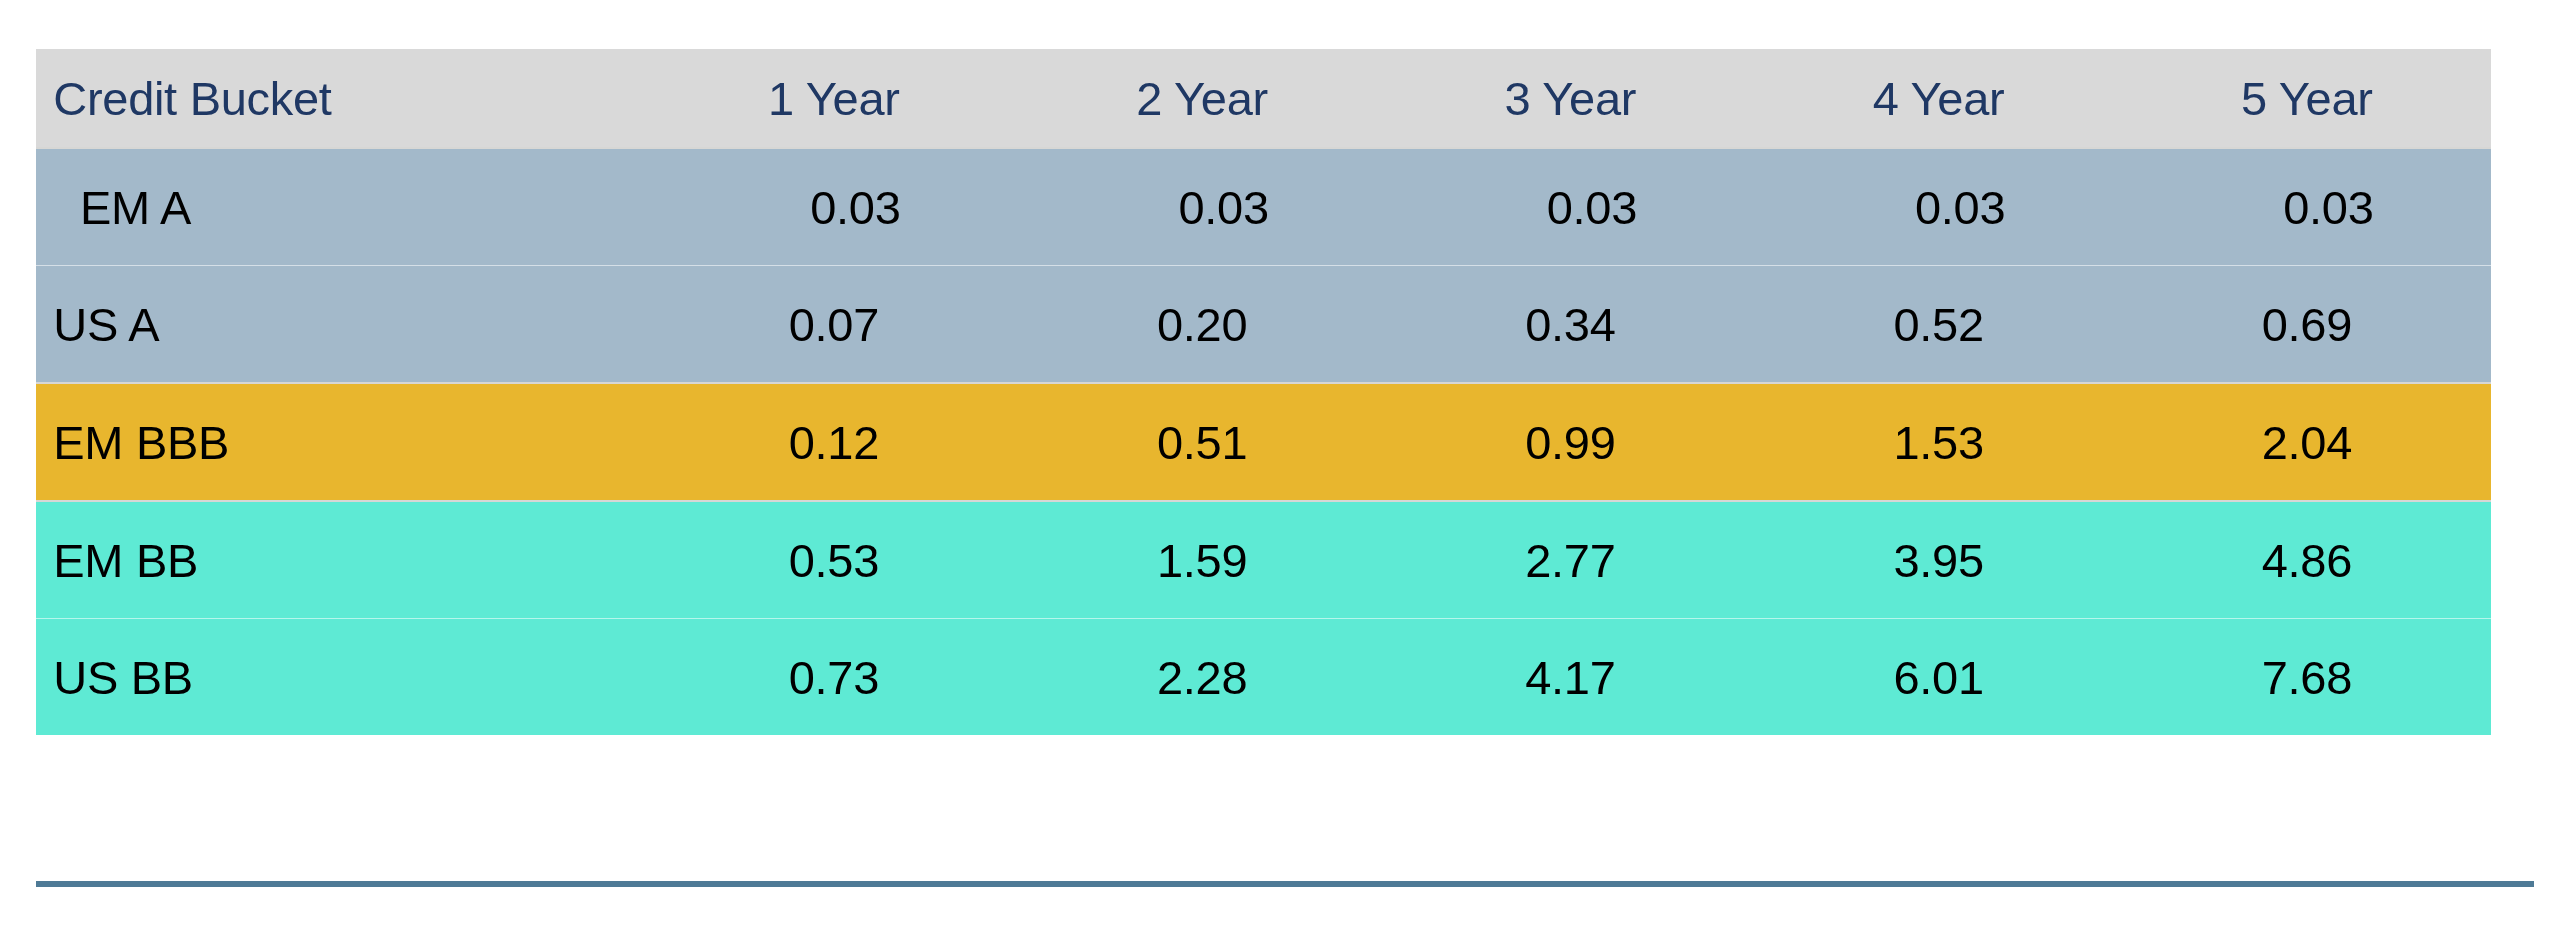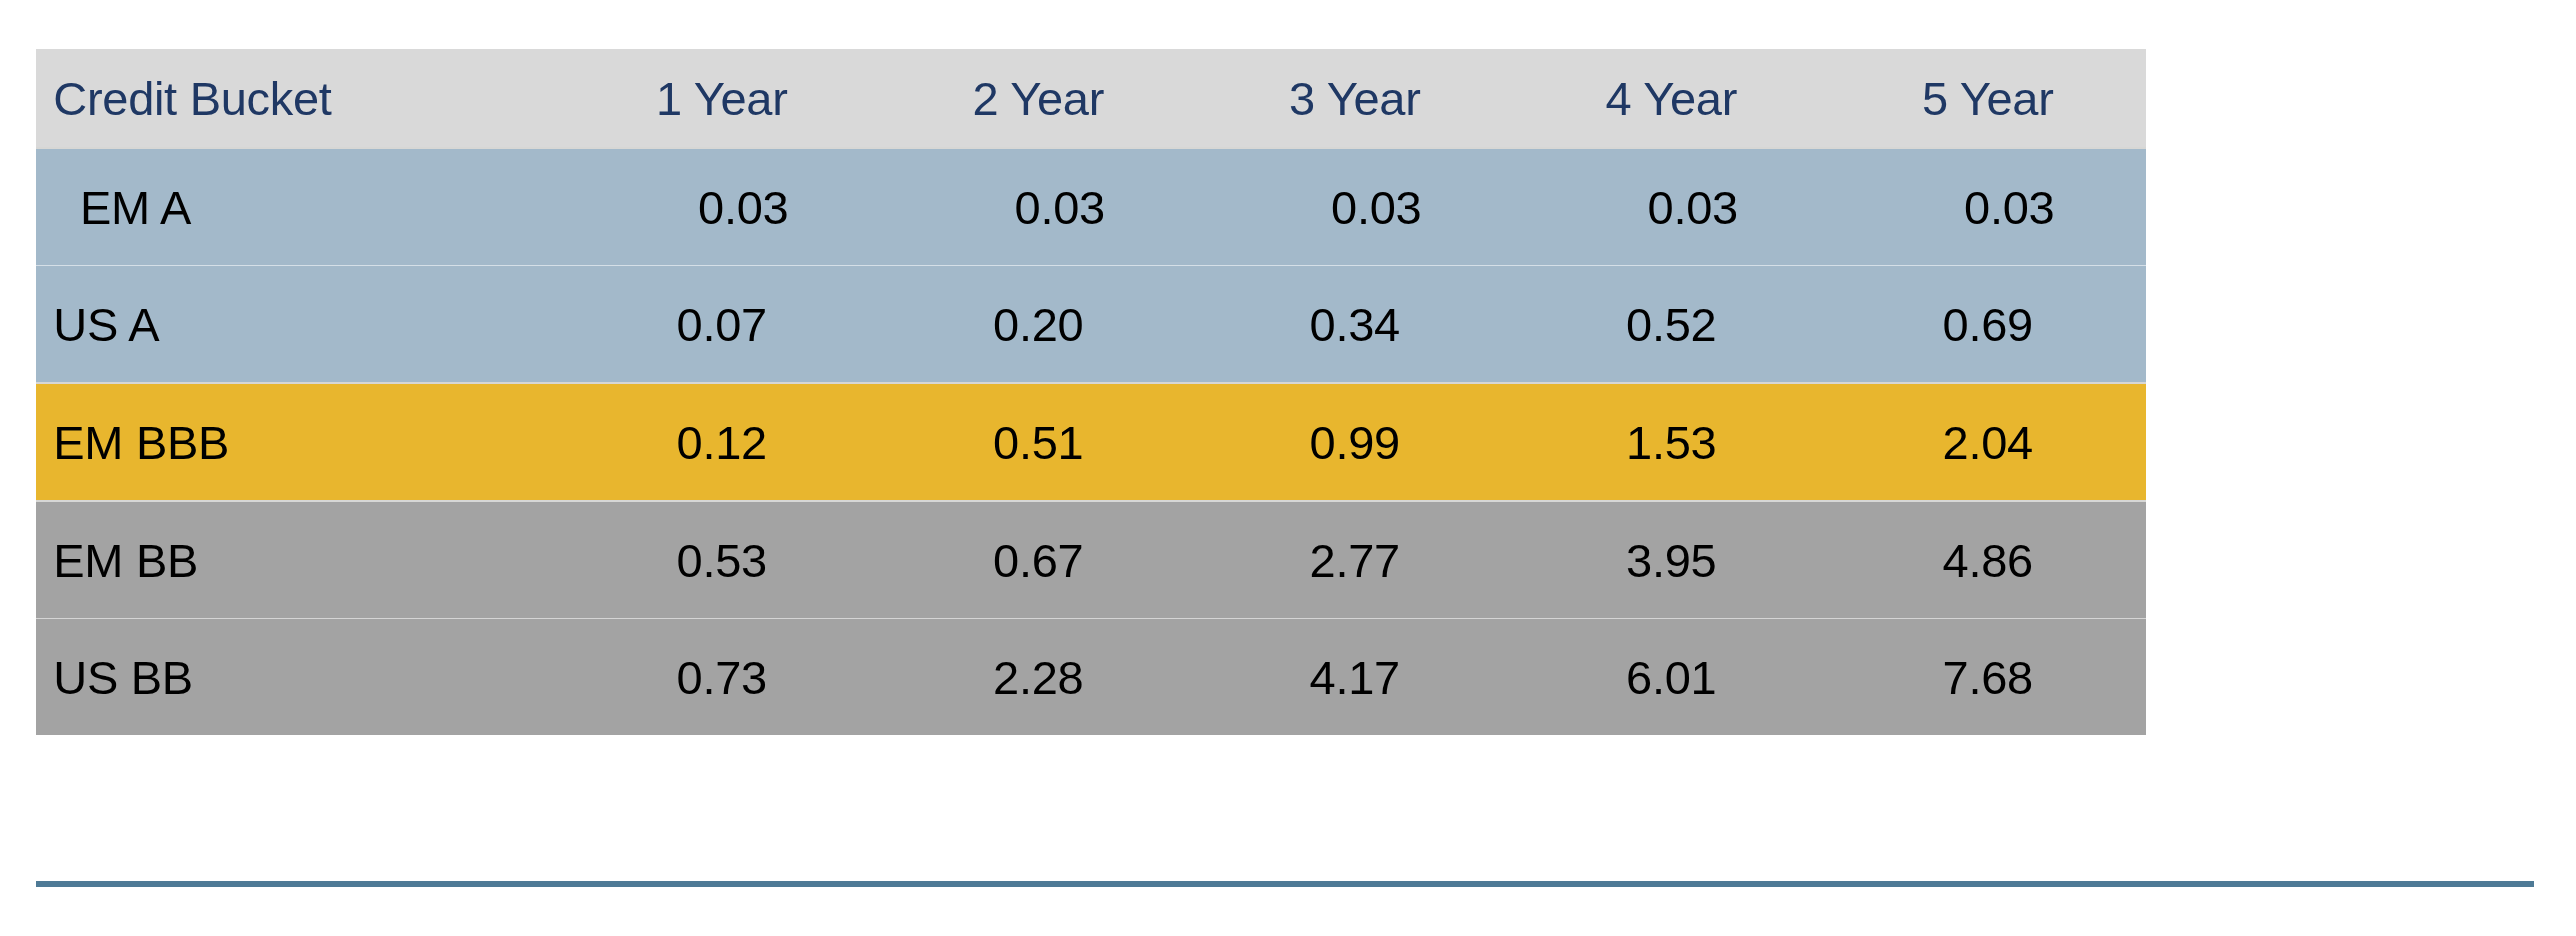--- a/index.html
+++ b/index.html
@@ -11,21 +11,21 @@
     width: 2576px;
     height: 936px;
     font-family: "Liberation Sans", "DejaVu Sans", sans-serif;
     -webkit-font-smoothing: antialiased;
   }
 
   #table-wrap {
     position: absolute;
     left: 36px;
     top: 49px;
-    width: 2110px;
+    width: 2455px;
   }
 
   table.credit-table {
     width: 100%;
     border-collapse: collapse;
     table-layout: fixed;
   }
 
   table.credit-table col.c-bucket { width: 25.0%; }
   table.credit-table col.c-yr     { width: 15.0%; }
@@ -74,21 +74,21 @@
     text-align: left;
     padding-left: 17.3px;
   }
   tbody td.col-val {
     text-align: center;
   }
 
   
   tbody tr.grp-a      td { background: #a3b9ca; }
   tbody tr.grp-bbb    td { background: #e8b62e; margin-left: 33px; }
-  tbody tr.grp-bb     td { background: #a3a3a3; }
+  tbody tr.grp-bb     td { background: #5eead4; }
 
   
   tbody tr.band-start td {
     border-top: 2.5px solid #d7d7d5;
   }
 
   #bottom-rule {
     position: absolute;
     left: 36px;
     top: 881px;
@@ -148,21 +148,21 @@
         <td class="col-val">0.51</td>
         <td class="col-val">0.99</td>
         <td class="col-val">1.53</td>
         <td class="col-val">2.04</td>
       </tr>
 
 
       <tr class="grp-bb band-start">
         <td class="col-bucket">EM BB</td>
         <td class="col-val">0.53</td>
-        <td class="col-val">0.67</td>
+        <td class="col-val">1.59</td>
         <td class="col-val">2.77</td>
         <td class="col-val">3.95</td>
         <td class="col-val">4.86</td>
       </tr>
 
       <tr class="grp-bb">
         <td class="col-bucket">US BB</td>
         <td class="col-val">0.73</td>
         <td class="col-val">2.28</td>
         <td class="col-val">4.17</td>

